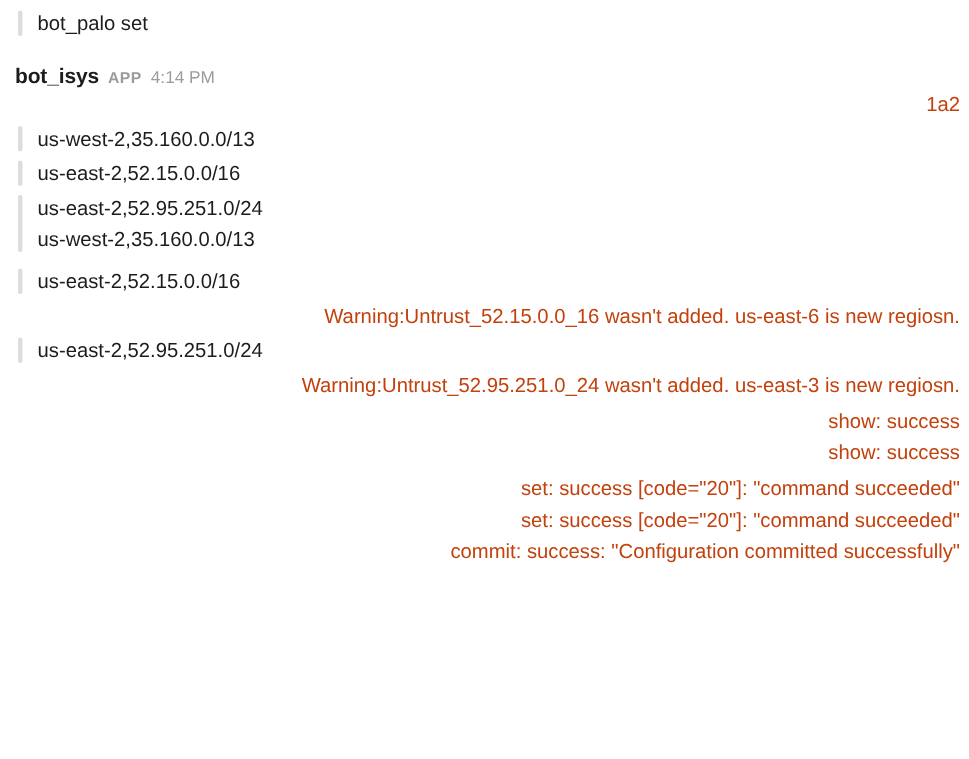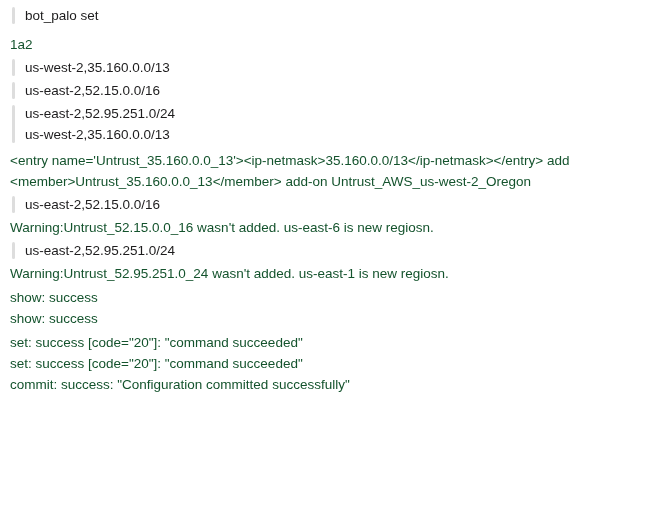--- a/index.html
+++ b/index.html
@@ -19,25 +19,26 @@
   #chat {
     position: relative;
     width: 646px;
     padding: 0;
   }
 
   
   .line {
     font-size: 13.5px;
     line-height: 21px;
-    color: #14532d;
+    color: #c2410c;
     padding-left: 10px;
     padding-right: 6px;
     white-space: normal;
     word-break: break-word;
+    text-align: right;
   }
 
   
   .quote {
     position: relative;
     padding-left: 25px;
     margin: 2px 12px 2px 0;
   }
   .quote::before {
     content: "";
@@ -95,53 +96,57 @@
   <div class="topcut"></div>
 
   <div class="quote">
     <div class="qline">bot_palo set</div>
   </div>
 
   <div class="gap-md"></div>
 
   <div>
 
+    <div class="msg-header">
+      <span class="author">bot_isys</span>
+      <span class="app-badge">APP</span>
+      <span class="timestamp">4:14 PM</span>
+    </div>
 
     <div class="line">1a2</div>
 
     <div class="quote">
       <div class="qline">us-west-2,35.160.0.0/13</div>
     </div>
 
 
     <div class="quote">
       <div class="qline">us-east-2,52.15.0.0/16</div>
     </div>
 
 
     <div class="quote">
       <div class="qline">us-east-2,52.95.251.0/24</div>
       <div class="qline">us-west-2,35.160.0.0/13</div>
     </div>
 
     <div class="gap-sm"></div>
 
-    <div class="line">&lt;entry name='Untrust_35.160.0.0_13'&gt;&lt;ip-netmask&gt;35.160.0.0/13&lt;/ip-netmask&gt;&lt;/entry&gt; add &lt;member&gt;Untrust_35.160.0.0_13&lt;/member&gt; add-on Untrust_AWS_us-west-2_Oregon</div>
 
     <div class="quote">
       <div class="qline">us-east-2,52.15.0.0/16</div>
     </div>
 
     <div class="line">Warning:Untrust_52.15.0.0_16 wasn't added. us-east-6 is new regiosn.</div>
 
     <div class="quote">
       <div class="qline">us-east-2,52.95.251.0/24</div>
     </div>
 
-    <div class="line">Warning:Untrust_52.95.251.0_24 wasn't added. us-east-1 is new regiosn.</div>
+    <div class="line">Warning:Untrust_52.95.251.0_24 wasn't added. us-east-3 is new regiosn.</div>
 
 
     <div class="gap-sm"></div>
 
 
     <div class="line">show: success</div>
 
     <div class="line">show: success</div>
 
     <div class="gap-sm"></div>

